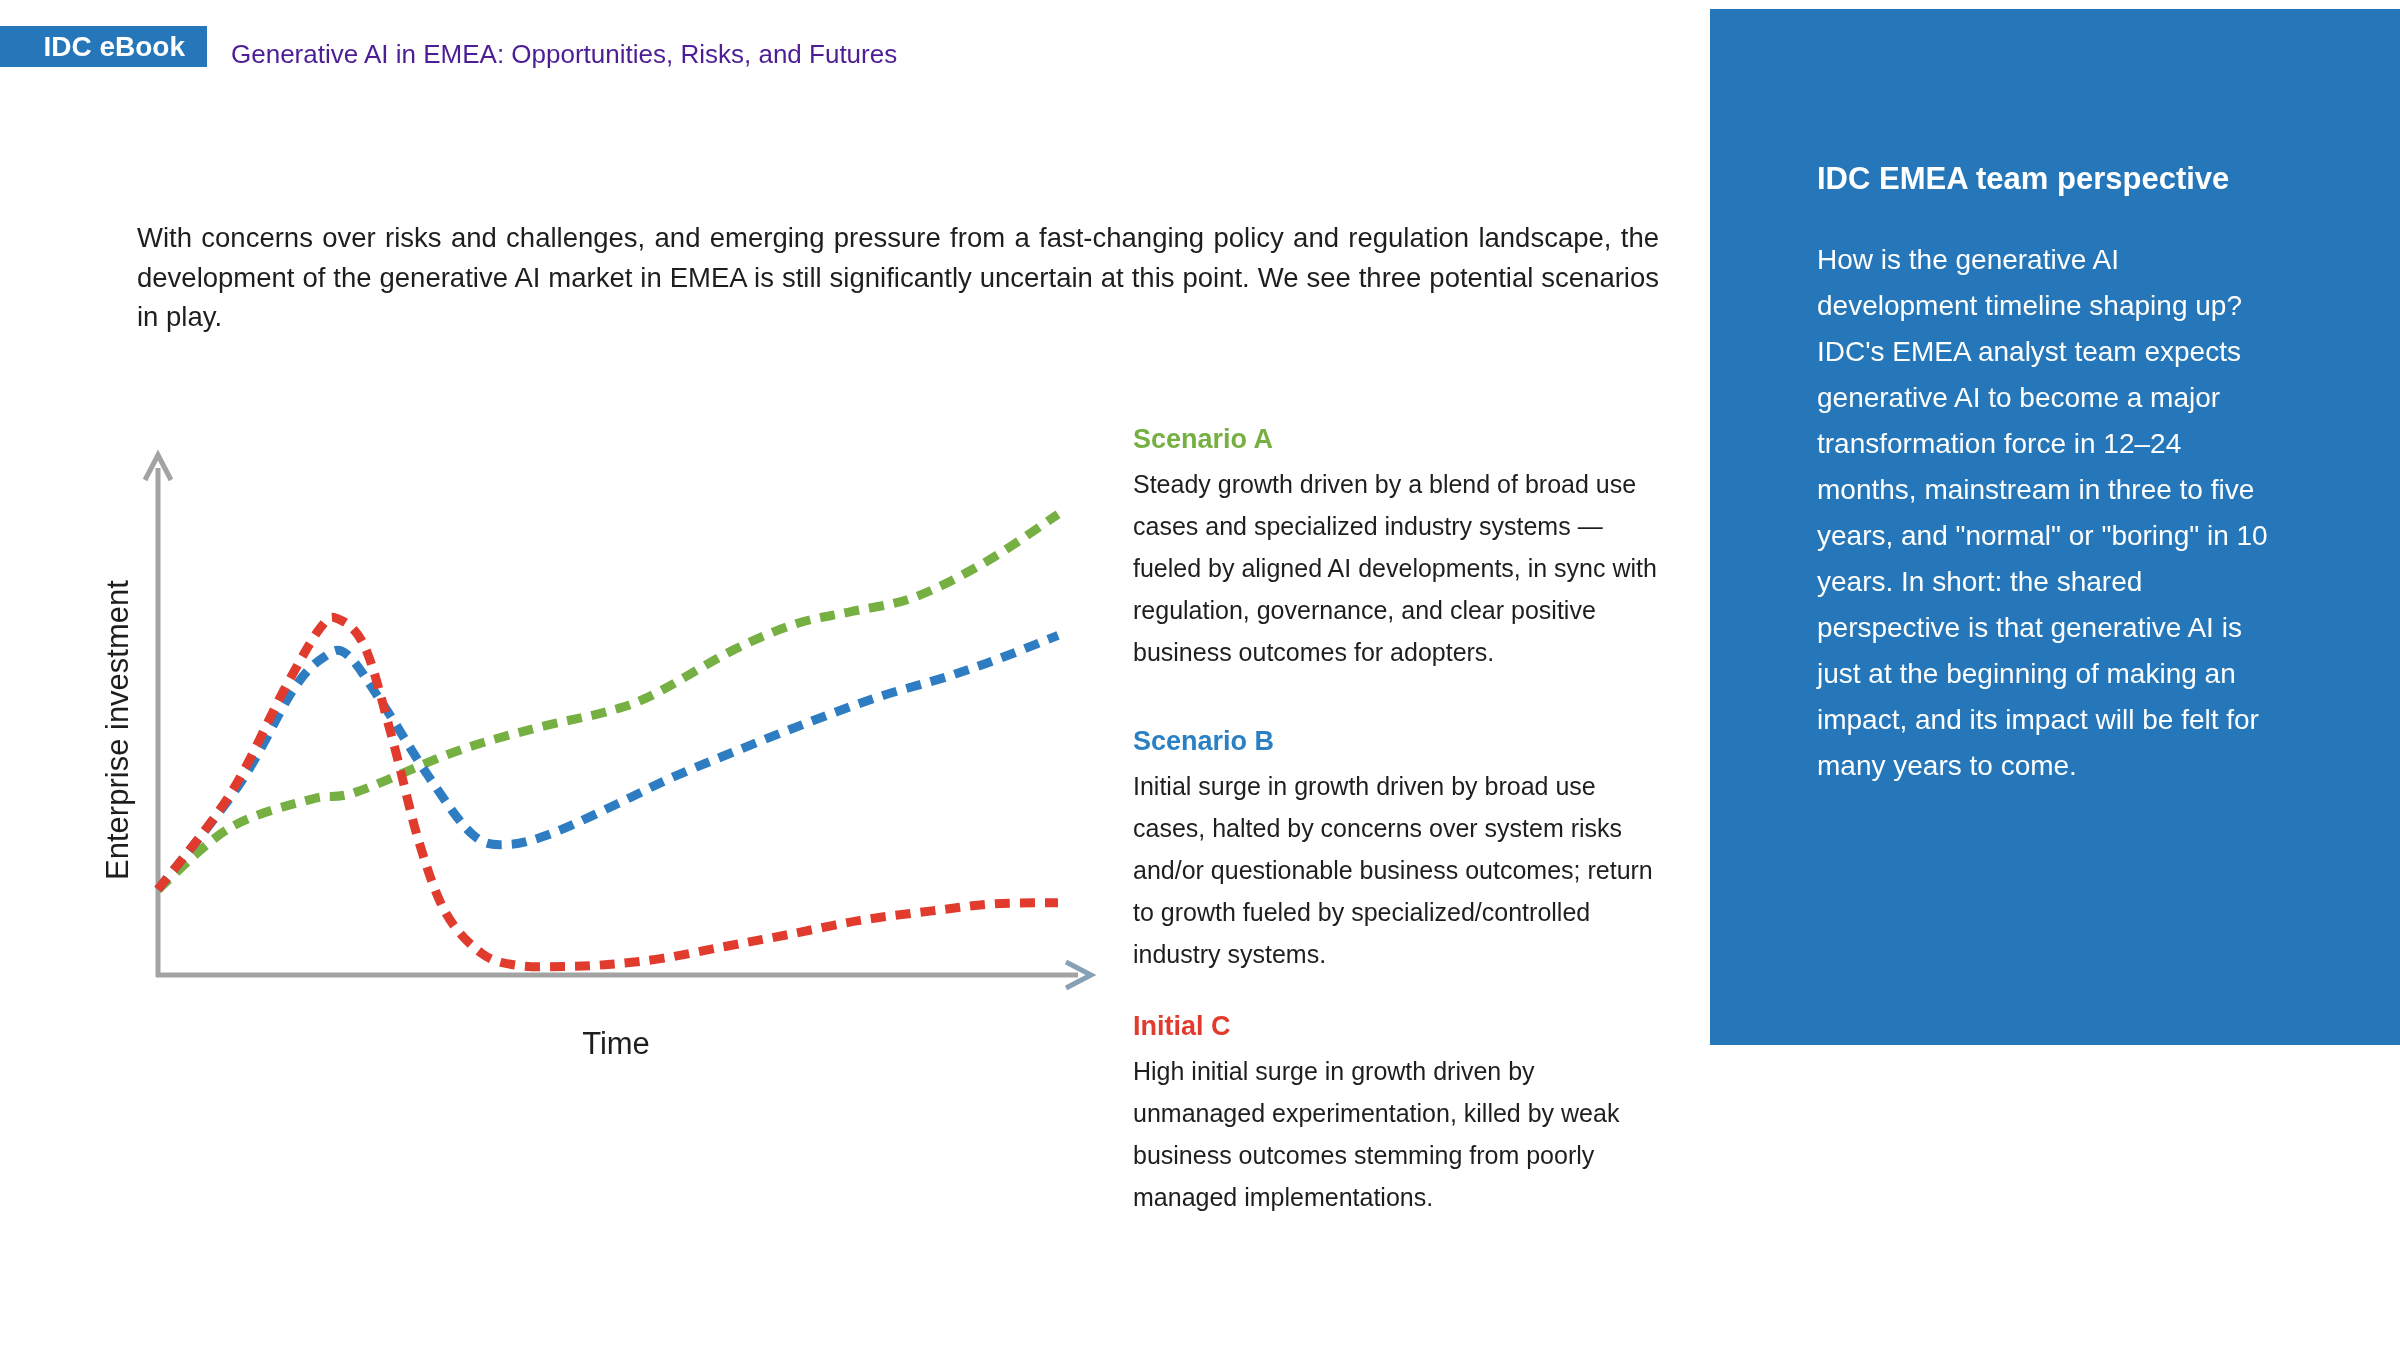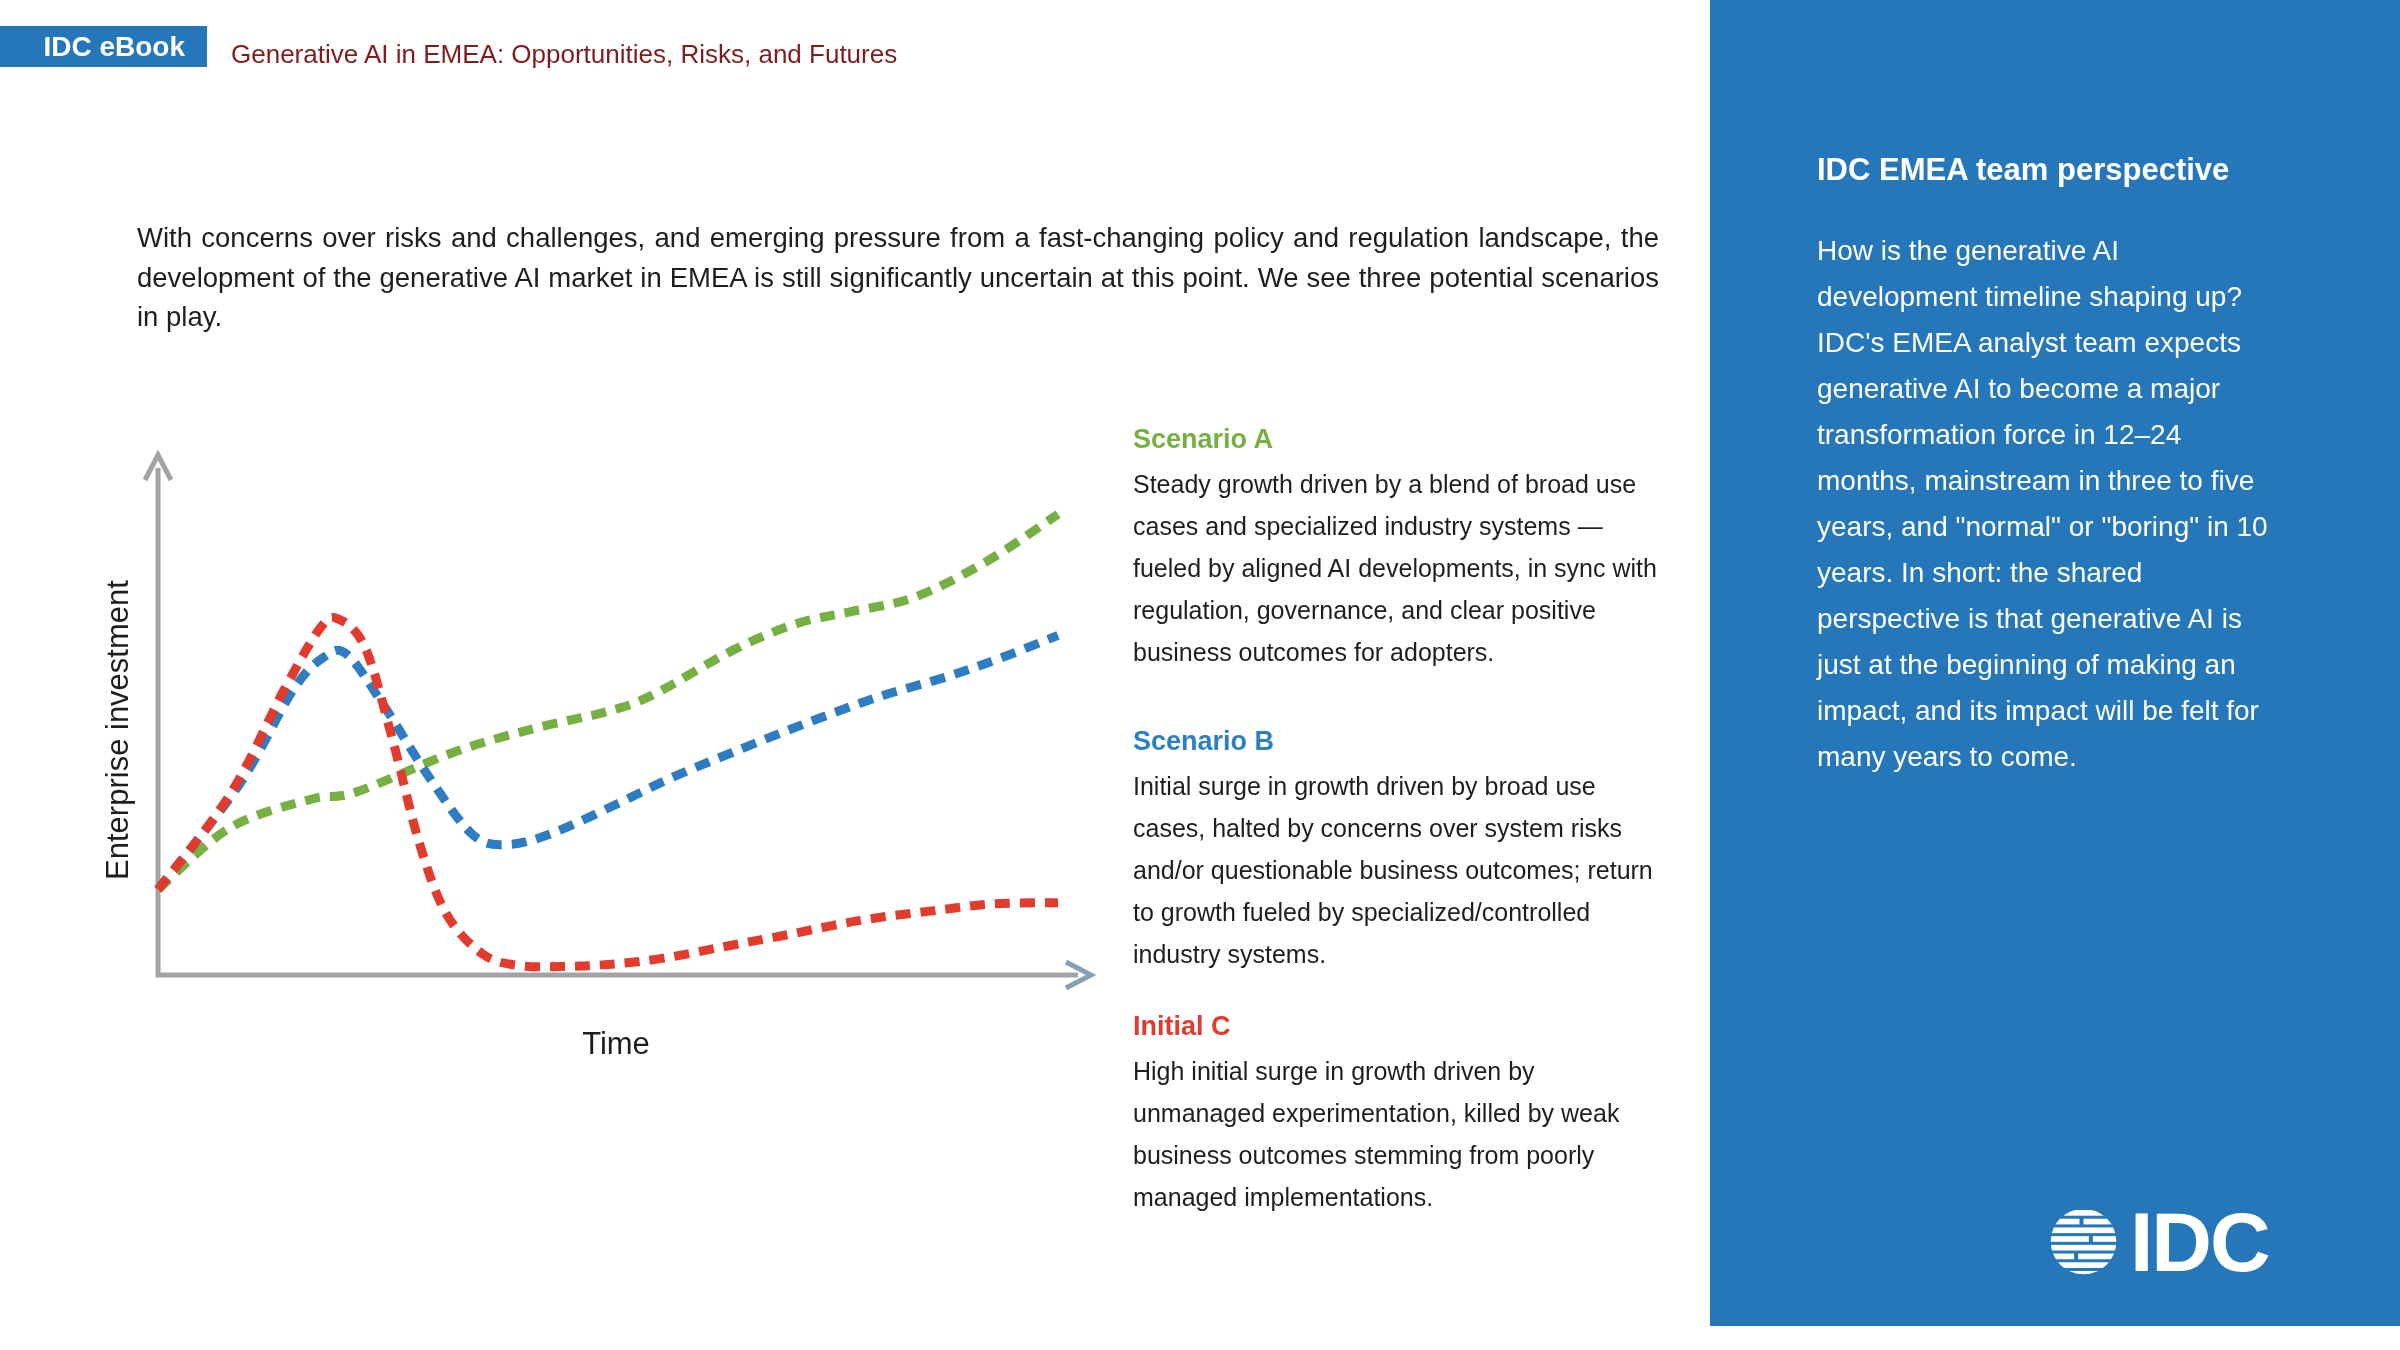--- a/index.html
+++ b/index.html
@@ -27,21 +27,21 @@
     position:absolute;left:0;top:26px;
     width:207px;height:41px;
     background:var(--brand-blue);
     color:#fff;font-weight:bold;font-size:28px;
     display:flex;align-items:center;justify-content:flex-end;
     padding-right:22px;box-sizing:border-box;
   }
   .doc-title{
     position:absolute;left:231px;top:26px;height:57px;
     display:flex;align-items:center;
-    font-size:26px;color:#7f1d1d;
+    font-size:26px;color:#4c1d95;
   }
   
   .page-heading{
     position:absolute;left:137px;top:136px;margin:0;
     font-size:32px;font-weight:bold;color:var(--heading-blue);
   }
   .intro{
     position:absolute;left:137px;top:218px;margin:0;
     width:1522px;
     font-size:27.5px;line-height:39.5px;color:var(--text-dark);
@@ -62,22 +62,22 @@
   .scenario-title{
     margin:0 0 8px 0;
     font-size:27px;font-weight:bold;
   }
   .scenario-text{
     margin:0;
     font-size:25px;line-height:42px;color:var(--text-dark);
   }
   
   .sidebar{
-    position:absolute;left:1710px;top:0;
-    width:690px;height:1326px;
+    position:absolute;left:1710px;top:9px;
+    width:690px;height:1036px;
     background:var(--brand-blue);
     color:#fff;
   }
   .sidebar-heading{
     position:absolute;left:107px;top:152px;margin:0;
     font-size:31px;font-weight:bold;color:#fff;
   }
   .sidebar-body{
     position:absolute;left:107px;top:228px;margin:0;
     width:452px;

